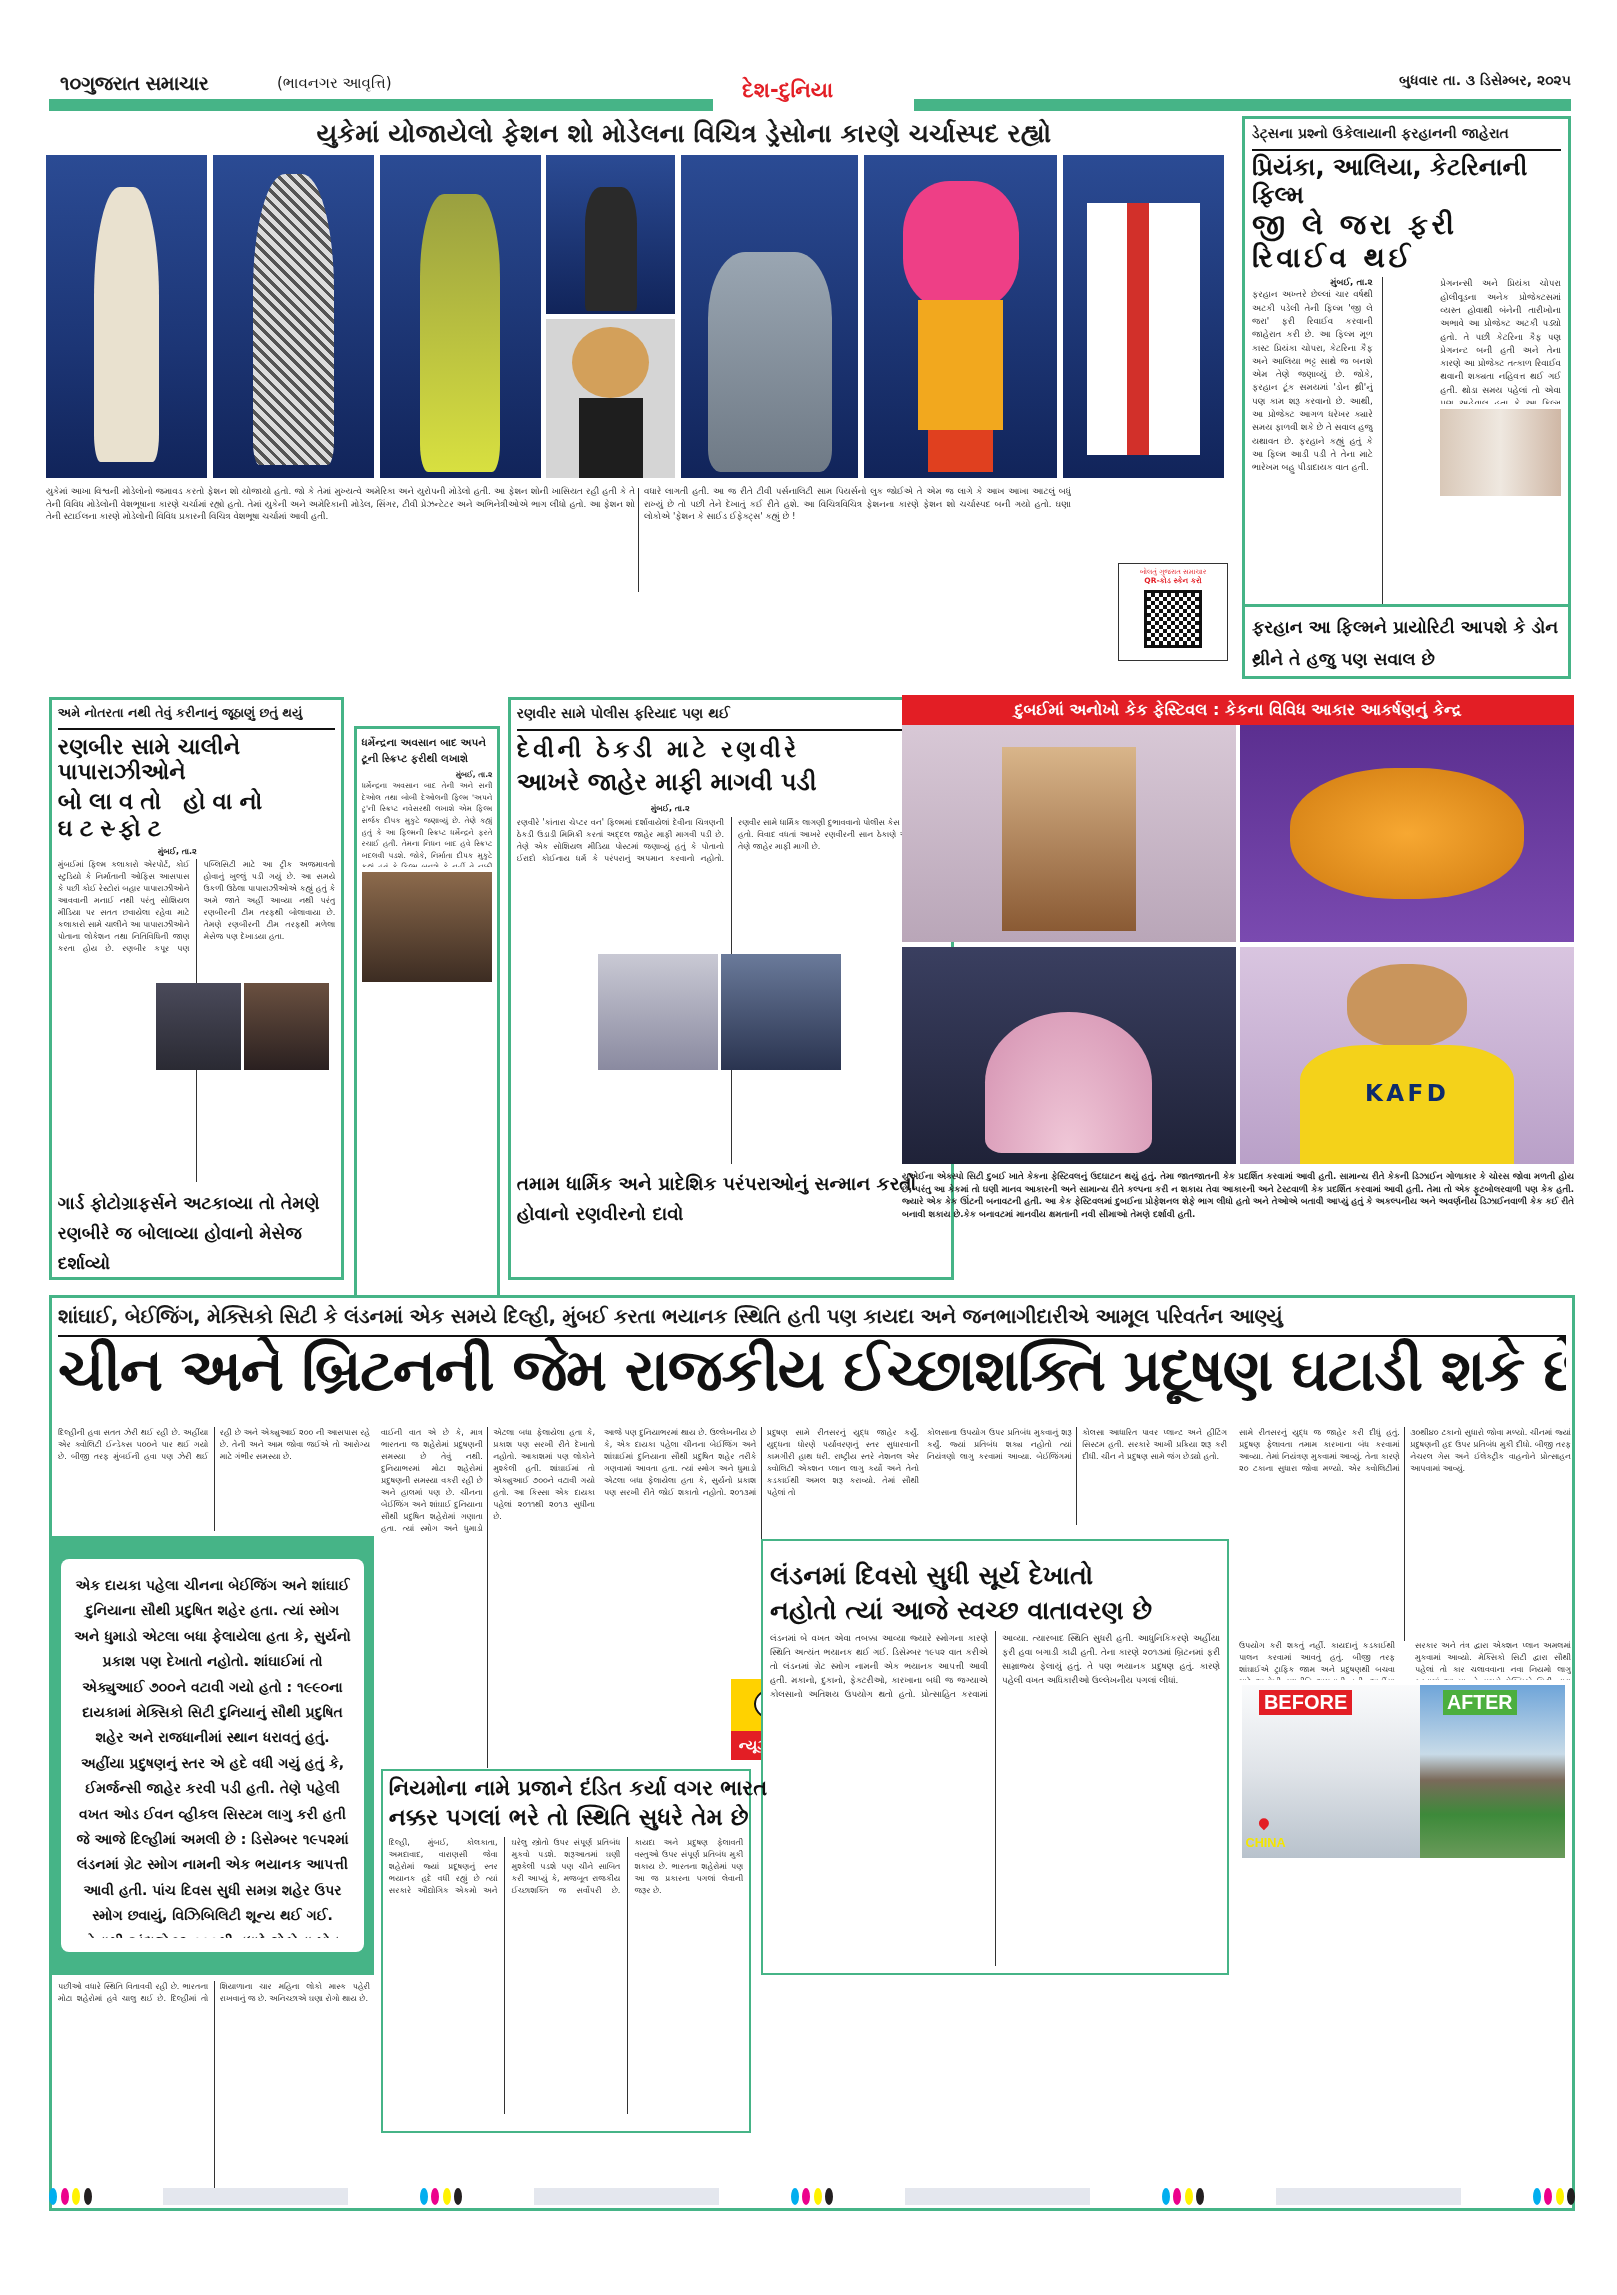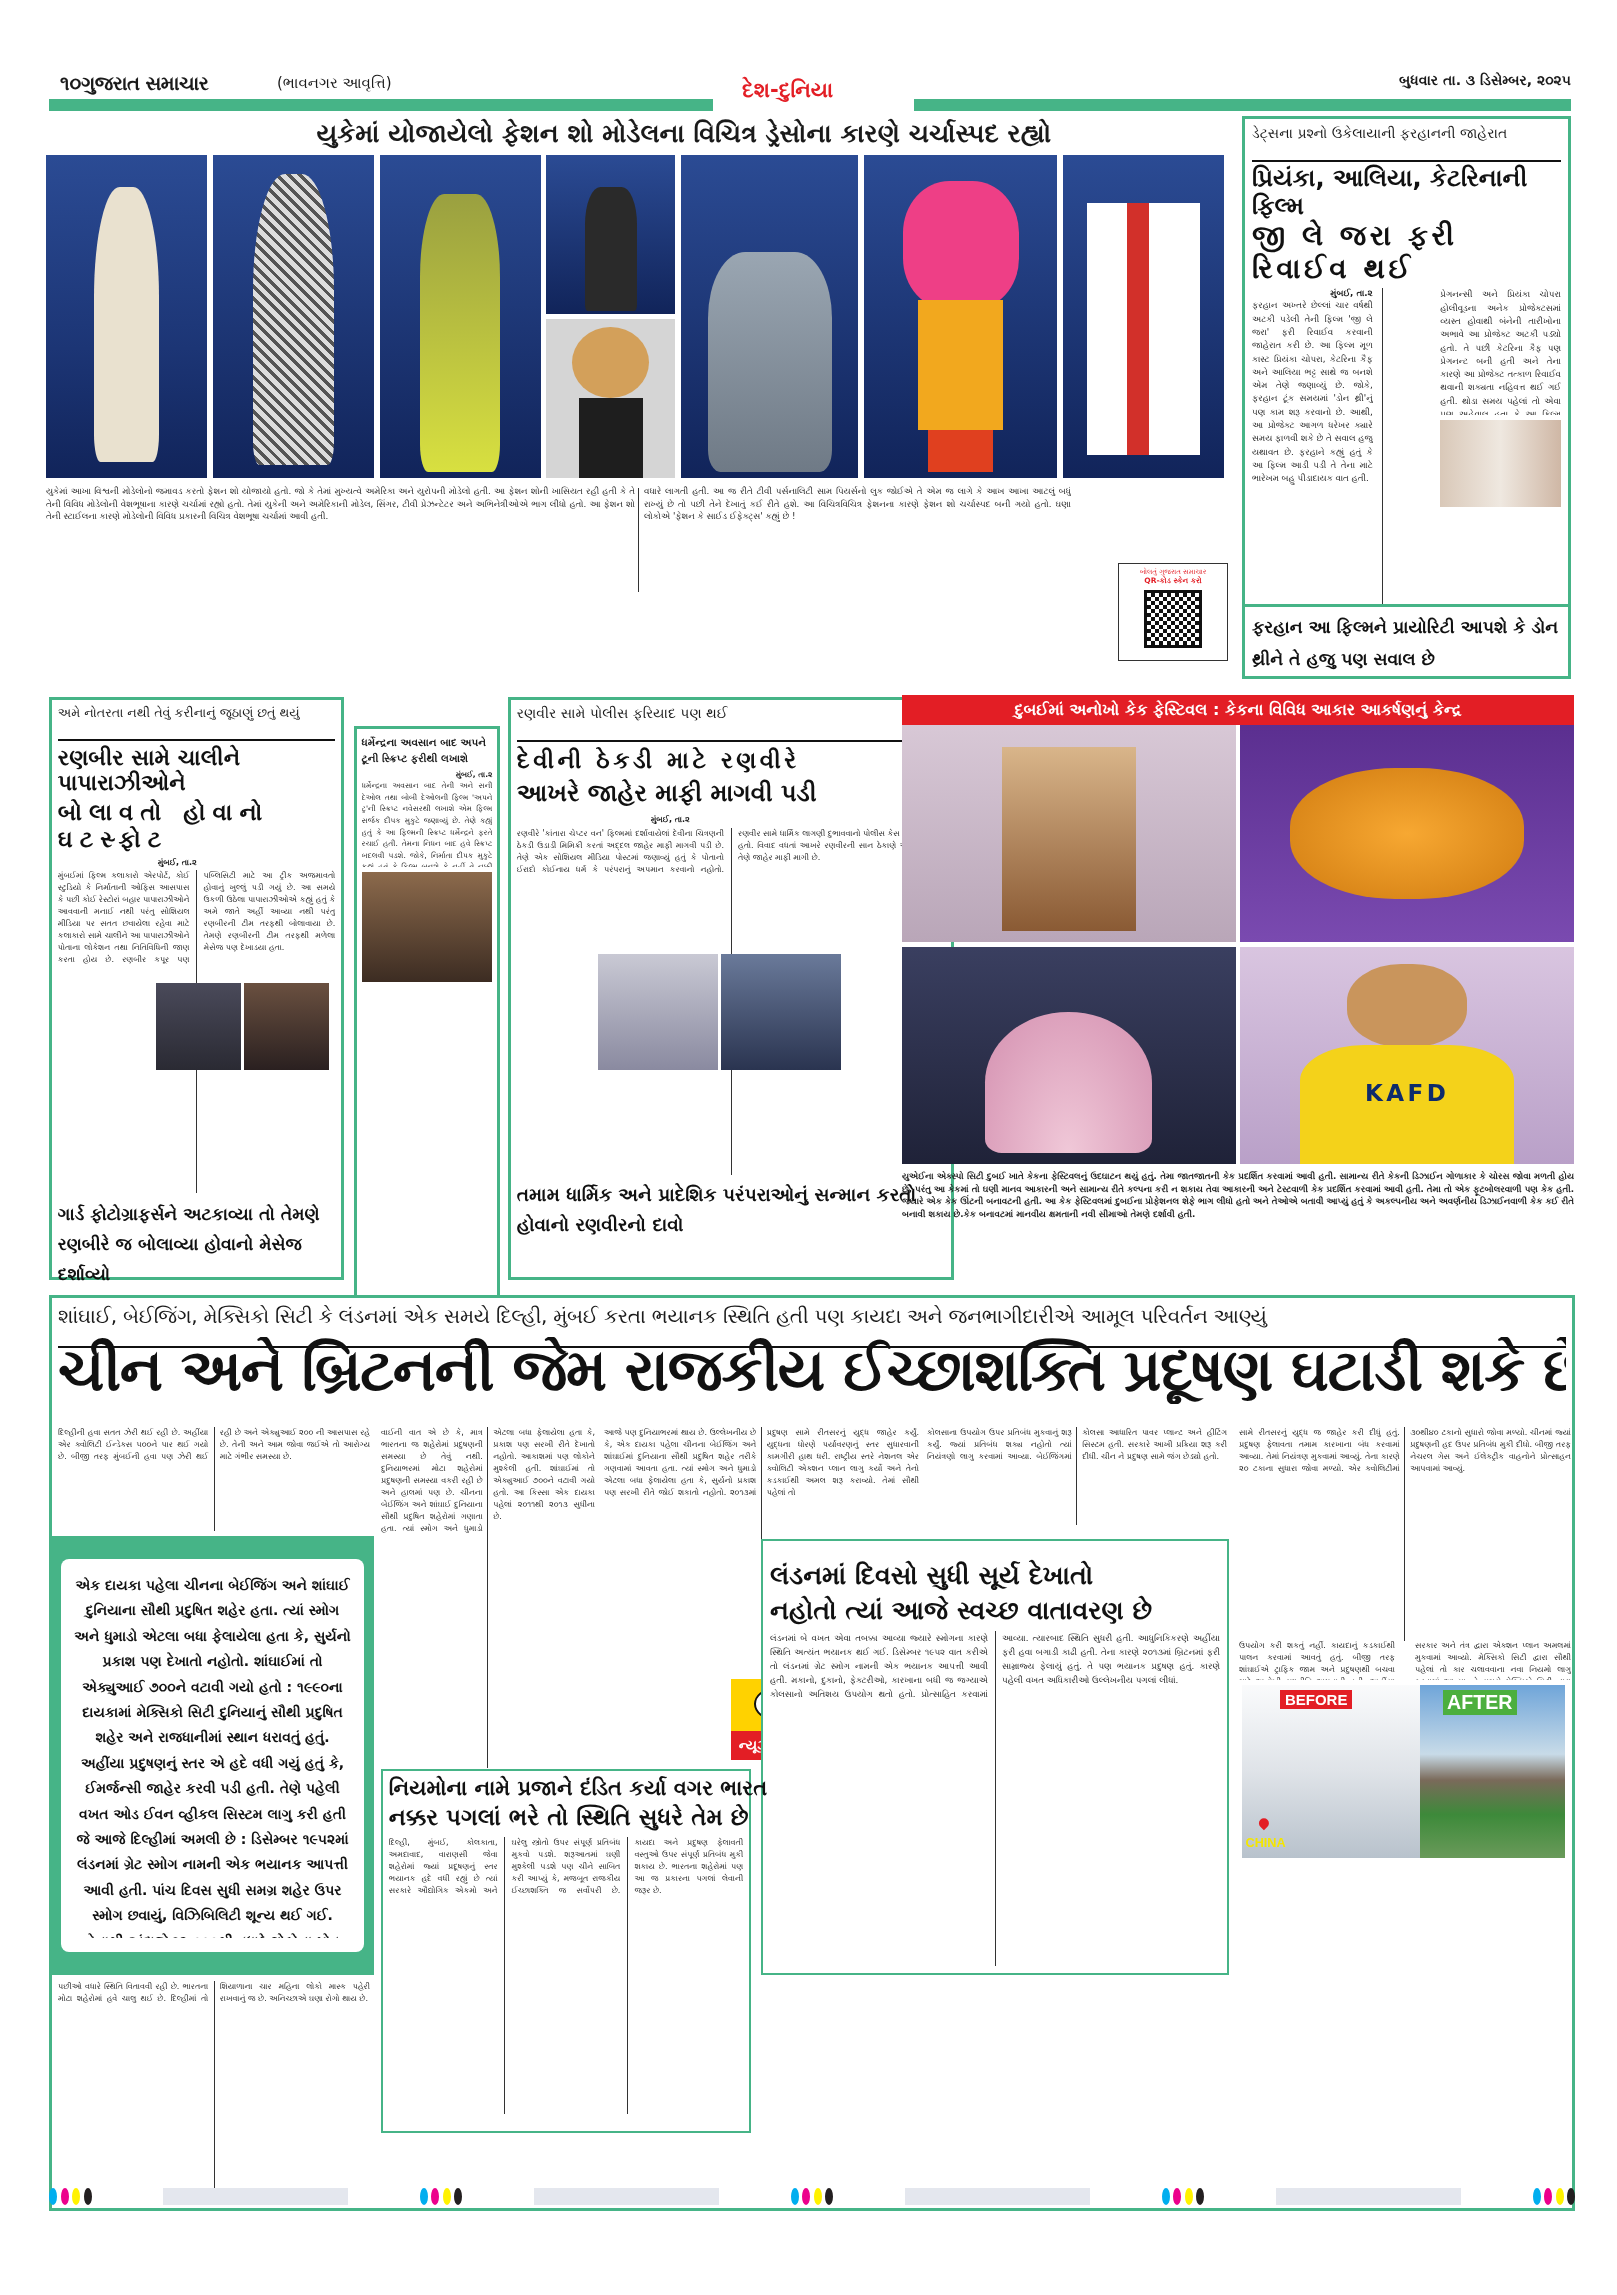--- a/index.html
+++ b/index.html
@@ -3,21 +3,21 @@
 <meta charset="utf-8">
 <style>
   * { box-sizing: border-box; margin: 0; padding: 0; }
   body { width: 1617px; height: 2295px; background: #ffffff; position: relative; overflow: hidden; font-family: "DejaVu Sans", sans-serif; color: #1a1a1a; }
   .abs { position: absolute; }
   .green-bar { background: #46b487; height: 11.6px; }
   .gbox { border: 3.5px solid #46b487; background: #fff; }
   .txt { font-size: 8px; line-height: 12px; text-align: justify; color: #222; overflow: hidden; }
   .txt-col { column-gap: 14px; column-rule: 1.2px solid #333; }
   .hl-big { font-weight: bold; color: #111; line-height: 1.15; }
-  .kicker { font-weight: normal; border-bottom: 2.3px solid #111; padding-bottom: 18px; }
+  .kicker { font-weight: bold; border-bottom: 2.3px solid #111; padding-bottom: 7px; }
   .photo { overflow: hidden; }
   .cmyk { display: flex; gap: 3.5px; }
   .cmyk span { width: 8px; height: 17.3px; border-radius: 50%; display: block; }
   .regbar { background: #e4e7ee; height: 17.3px; width: 37px; }
 </style>
 </head>
 <body>
 
 <div class="abs" style="left:46px;top:72px;width:1525px;height:40px;">
   <span class="abs" style="left:14px;top:0;font-size:19.6px;font-weight:bold;">૧૦</span>
@@ -177,21 +177,21 @@
   <div class="hl-big" style="font-size:25.4px;white-space:nowrap;margin-top:5.8px;">નહોતો ત્યાં આજે સ્વચ્છ વાતાવરણ છે</div>
   <div class="txt txt-col" style="columns:2;height:335px;margin-top:5.8px;font-size:8.7px;line-height:14px;">લંડનમાં બે વખત એવા તબક્કા આવ્યા જ્યારે સ્મોગના કારણે સ્થિતિ અત્યંત ભયાનક થઈ ગઈ. ડિસેમ્બર ૧૯૫૨ વાત કરીએ તો લંડનમાં ગ્રેટ સ્મોગ નામની એક ભયાનક આપત્તી આવી હતી. મકાનો, દુકાનો, ફેક્ટરીઓ, કારખાના બધી જ જગ્યાએ કોલસાનો અતિશય ઉપયોગ થતો હતો. પ્રોત્સાહિત કરવામાં આવ્યા. ત્યારબાદ સ્થિતિ સુધરી હતી. આધુનિકિકરણે અહીંયા ફરી હવા બગાડી કાઢી હતી. તેના કારણે ૨૦૧૩માં બ્રિટનમાં ફરી સામ્રાજ્ય ફેલાયું હતું. તે પણ ભયાનક પ્રદુષણ હતું. કારણે પહેલી વખત અધિકારીઓ ઉલ્લેખનીય પગલાં લીધાં.</div>
 </div>
 
 <div class="abs txt" style="left:1239px;top:1427px;width:332px;height:214px;columns:2;column-gap:10.4px;column-rule:1.2px solid #333;">સામે રીતસરનું યુદ્ધ જ જાહેર કરી દીધું હતું. પ્રદુષણ ફેલાવતા તમામ કારખાના બંધ કરવામાં આવ્યા. તેમાં નિયંત્રણ મુકવામાં આવ્યું. તેના કારણે ૨૦ ટકાના સુધારા જોવા મળ્યો. એર ક્વોલિટીમાં ૩૦થી૪૦ ટકાનો સુધારો જોવા મળ્યો. ચીનમાં જ્યાં પ્રદુષણની હદ ઉપર પ્રતિબંધ મુકી દીધો. બીજી તરફ નેચરલ ગેસ અને ઈલેક્ટ્રીક વાહનોને પ્રોત્સાહન આપવામાં આવ્યું.</div>
 <div class="abs txt" style="left:1239px;top:1640px;width:156px;height:40px;">ઉપયોગ કરી શકતું નહીં. કાયદાનું કડકાઈથી પાલન કરવામાં આવતું હતું. બીજી તરફ શાંઘાઈએ ટ્રાફિક જામ અને પ્રદુષણથી બચવા માટે અનોખી રણનીતિ અપનાવી હતી. અહીંયા ધનિકો માત્ર શોખ માટે વિવિધ ગાડીઓ રાખતા હતા.</div>
 <div class="abs txt" style="left:1415px;top:1640px;width:156px;height:40px;">સરકાર અને તંત્ર દ્વારા એક્શન પ્લાન અમલમાં મુકવામાં આવ્યો. મેક્સિકો સિટી દ્વારા સૌથી પહેલાં તો કાર ચલાવવાના નવા નિયમો લાગુ કરવામાં આવ્યા. તે સમયે મેક્સિકો સિટી દ્વારા સૌથી પહેલા ઓડ ઈવન સિસ્ટમ લાગુ કરી. આ નિયમ હેઠળ કાર નંબરની ગણતરી કરાતી.</div>
 
 <div class="abs" style="left:1242px;top:1685px;width:323px;height:173px;display:flex;">
   <div style="flex:1.22;background:linear-gradient(180deg,#fafbfc 0%,#dfe3e8 50%,#b8c2cc 100%);position:relative;">
-    <span style="position:absolute;left:17.3px;top:4.6px;background:#e31e25;color:#fff;font-family:'Liberation Sans',sans-serif;font-weight:bold;font-size:15px;padding:1.2px 4.6px;margin-left:21px;">BEFORE</span>
+    <span style="position:absolute;left:17.3px;top:4.6px;background:#e31e25;color:#fff;font-family:'Liberation Sans',sans-serif;font-weight:bold;font-size:20px;padding:1.2px 4.6px;">BEFORE</span>
     <span style="position:absolute;left:17.3px;top:133px;width:10.4px;height:10.4px;border-radius:50% 50% 50% 0;background:#e31e25;transform:rotate(-45deg);"></span>
     <span style="position:absolute;left:3.5px;top:151px;color:#f4e600;font-family:'Liberation Sans',sans-serif;font-weight:bold;font-size:12.7px;">CHINA</span>
   </div>
   <div style="flex:1;background:linear-gradient(180deg,#6fa5d9 0%,#c8dbe8 40%,#7a6a5a 55%,#3d8a3a 75%,#6a9a5a 100%);position:relative;">
     <span style="position:absolute;left:23px;top:4.6px;background:#4caf3e;color:#fff;font-family:'Liberation Sans',sans-serif;font-weight:bold;font-size:19.6px;padding:1.2px 4.6px;">AFTER</span>
   </div>
 </div>
 <div class="abs txt" style="left:1239px;top:1863px;width:332px;height:341px;columns:2;column-gap:10.4px;column-rule:1.2px solid #333;"></div>
 
 <div class="abs gbox" style="left:381px;top:1769px;width:370px;height:364px;border-width:2.9px;padding:4.6px 5.8px;">

